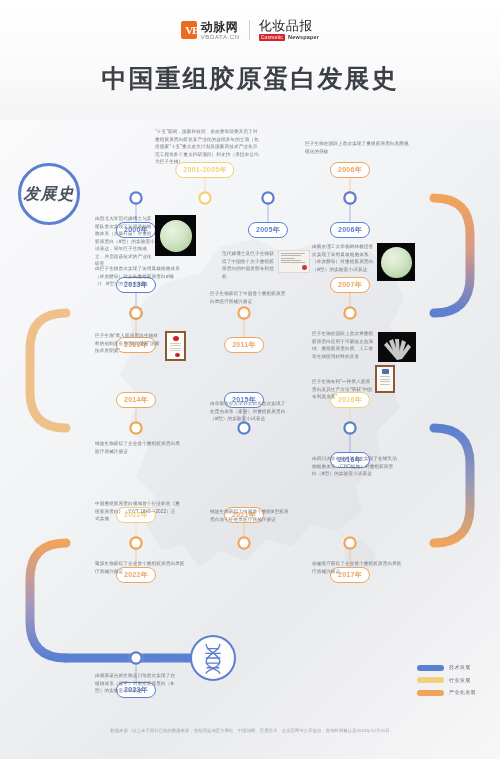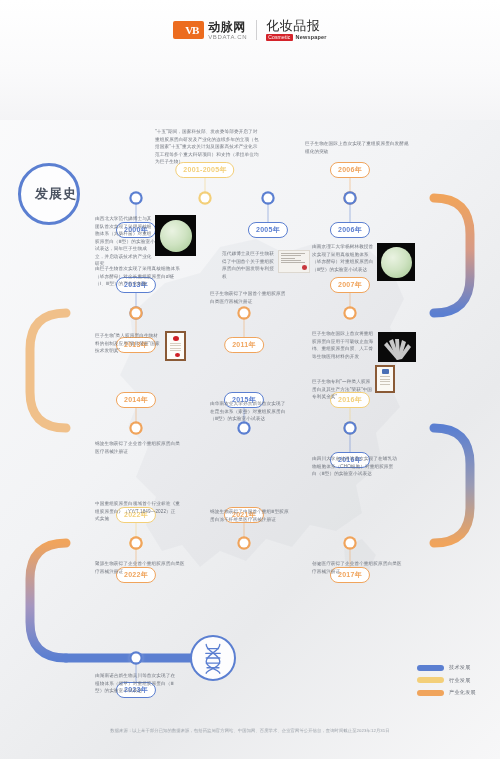--- a/index.html
+++ b/index.html
@@ -15,21 +15,21 @@
   .map-wm { position:absolute; left:70px; top:195px; width:360px; height:420px;
             opacity:.055; pointer-events:none; }
   .map-wm svg { width:100%; height:100%; display:block; }
 
   
   .header { position:absolute; left:0; top:0; width:500px; height:120px;
             background:linear-gradient(180deg,#ffffff 0%,#fafafb 60%,#f4f4f6 100%); }
   .logos { position:absolute; left:0; top:14px; width:500px; height:32px;
            display:flex; justify-content:center; align-items:center; gap:9px; }
   .logo-vb { display:flex; align-items:center; gap:4px; }
-  .vb-mark { width:31px; height:18px; background:#ec6c1f; border-radius:2px;
+  .vb-mark { width:16px; height:18px; background:#ec6c1f; border-radius:2px;
              display:flex; align-items:center; justify-content:center;
              color:#fff; font-size:11px; font-weight:bold; letter-spacing:-1px;
              font-family:"Liberation Serif",serif;padding-left:6px; }
   .vb-txt { display:flex; flex-direction:column; line-height:1; }
   .vb-cn { font-size:12px; font-weight:bold; color:#2b2b2b; letter-spacing:.5px; }
   .vb-en { font-size:6px; color:#8a8a8a; letter-spacing:.6px; margin-top:1px; }
   .logo-divider { width:1px; height:20px; background:#d0d0d2; }
   .logo-cb { display:flex; flex-direction:column; line-height:1; }
   .cb-cn { font-size:13px; font-weight:normal; color:#1f1f1f; letter-spacing:.5px; }
   .cb-row { display:flex; align-items:center; gap:3px; margin-top:2px; }
@@ -43,22 +43,22 @@
 
   
   .track { position:absolute; left:0; top:0; width:500px; height:759px;
            pointer-events:none; }
   .track svg { width:100%; height:100%; display:block; }
 
   
   .start-node { position:absolute; left:18px; top:194px; width:62px; height:62px;
                 transform:translateY(-50%); border-radius:50%;
                 border:3px solid #5b7fd1; background:#fdfdfe;
-                display:flex; align-items:center; justify-content:flex-end;
-                font-size:13px; font-weight:bold; color:#4a5260; letter-spacing:1px; }
+                display:flex; align-items:center; justify-content:center;
+                font-size:16px; font-weight:bold; color:#4a5260; letter-spacing:1px;font-style:italic; }
 
   
   .end-node { position:absolute; left:190px; top:658px; width:46px; height:46px;
               transform:translateY(-50%); border-radius:50%;
               border:2.5px solid #5b7fd1; background:#fdfdfe;
               display:flex; align-items:center; justify-content:center; }
   .end-node svg { width:34px; height:34px; }
 
   
   .dot { position:absolute; width:9px; height:9px; border-radius:50%;
@@ -144,20 +144,21 @@
       </div>
       <div class="logo-divider"></div>
       <div class="logo-cb">
         <div class="cb-cn">化妆品报</div>
         <div class="cb-row">
           <span class="cb-badge">Cosmetic</span>
           <span class="cb-en">Newspaper</span>
         </div>
       </div>
     </div>
+    <div class="title">中国重组胶原蛋白发展史</div>
   </div>
 
   <div class="track">
     <svg viewBox="0 0 500 759" xmlns="http://www.w3.org/2000/svg">
       <defs>
         <linearGradient id="gA" x1="0" y1="0" x2="1" y2="0">
           <stop offset="0%" stop-color="#5b7fd1"></stop>
           <stop offset="28%" stop-color="#5b7fd1"></stop>
           <stop offset="30%" stop-color="#f3cf79"></stop>
           <stop offset="55%" stop-color="#f3cf79"></stop>

